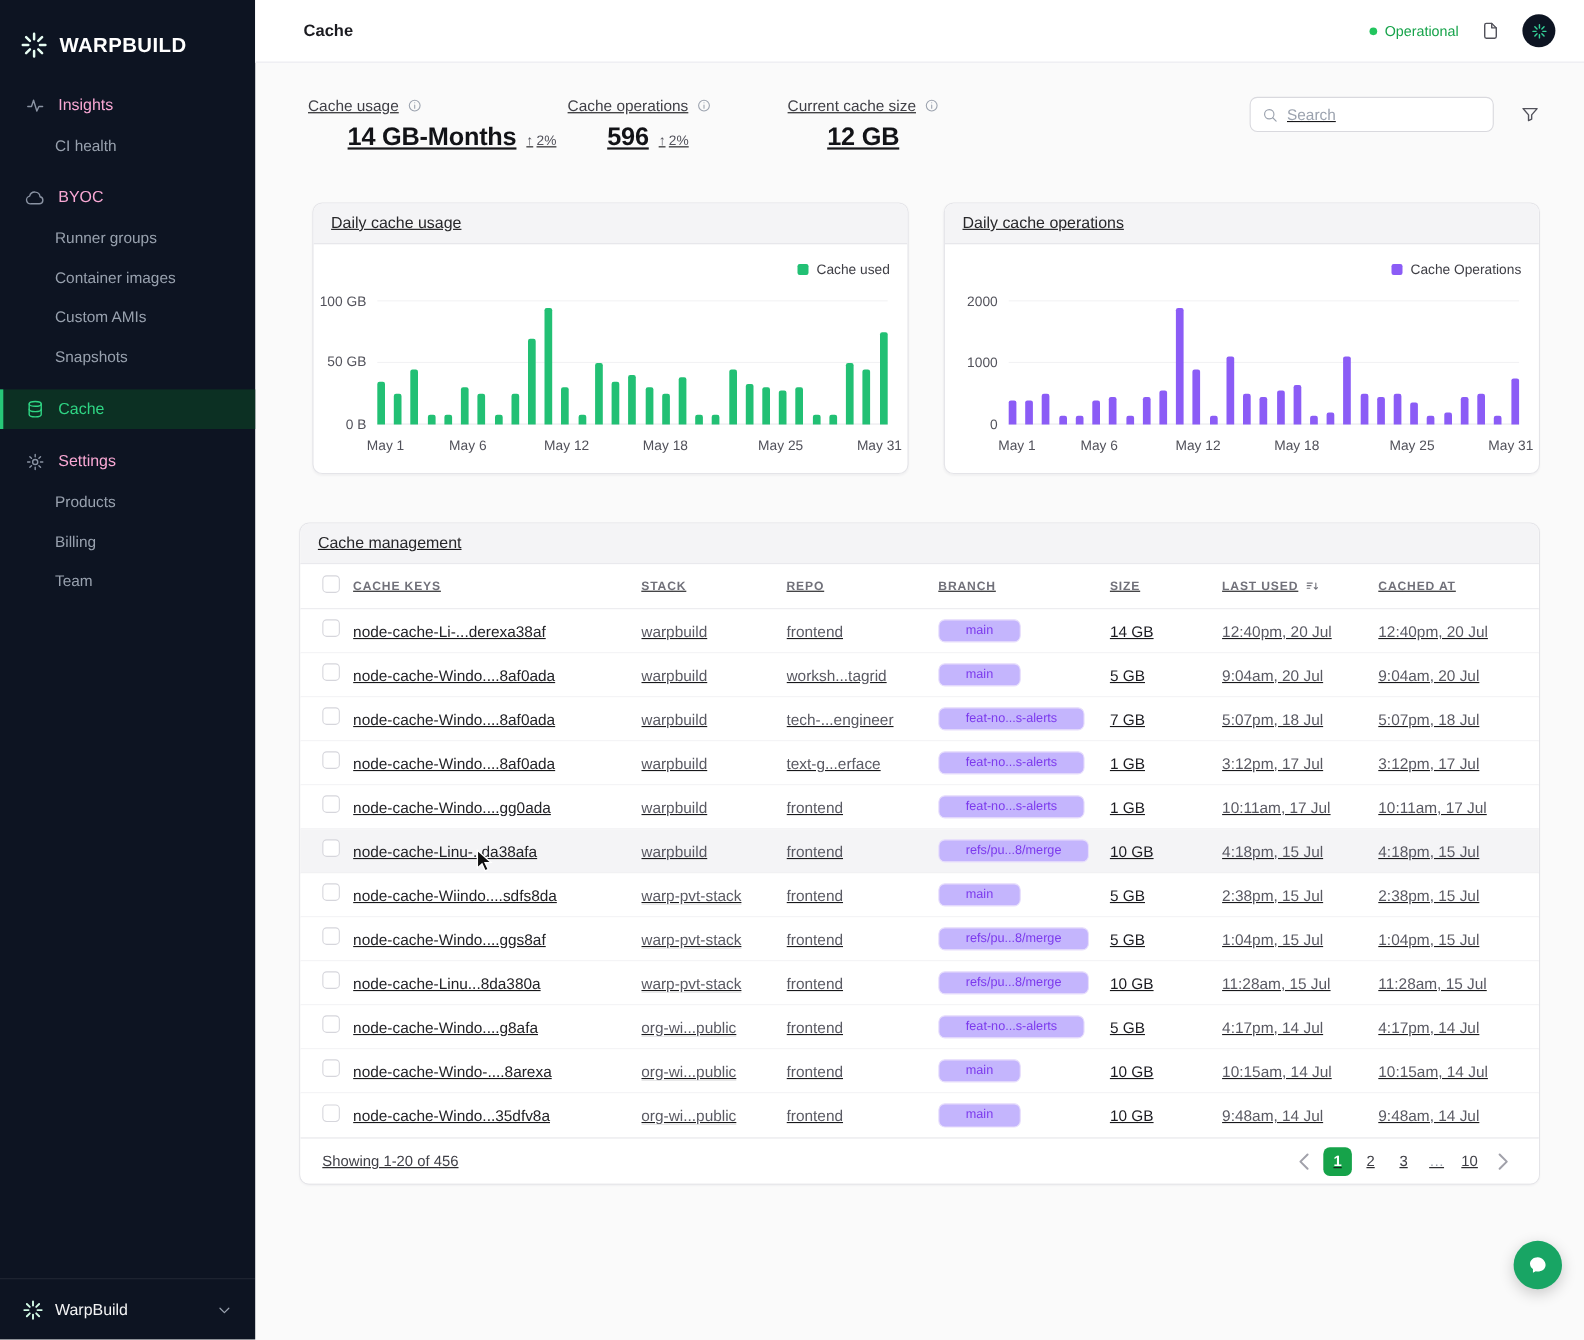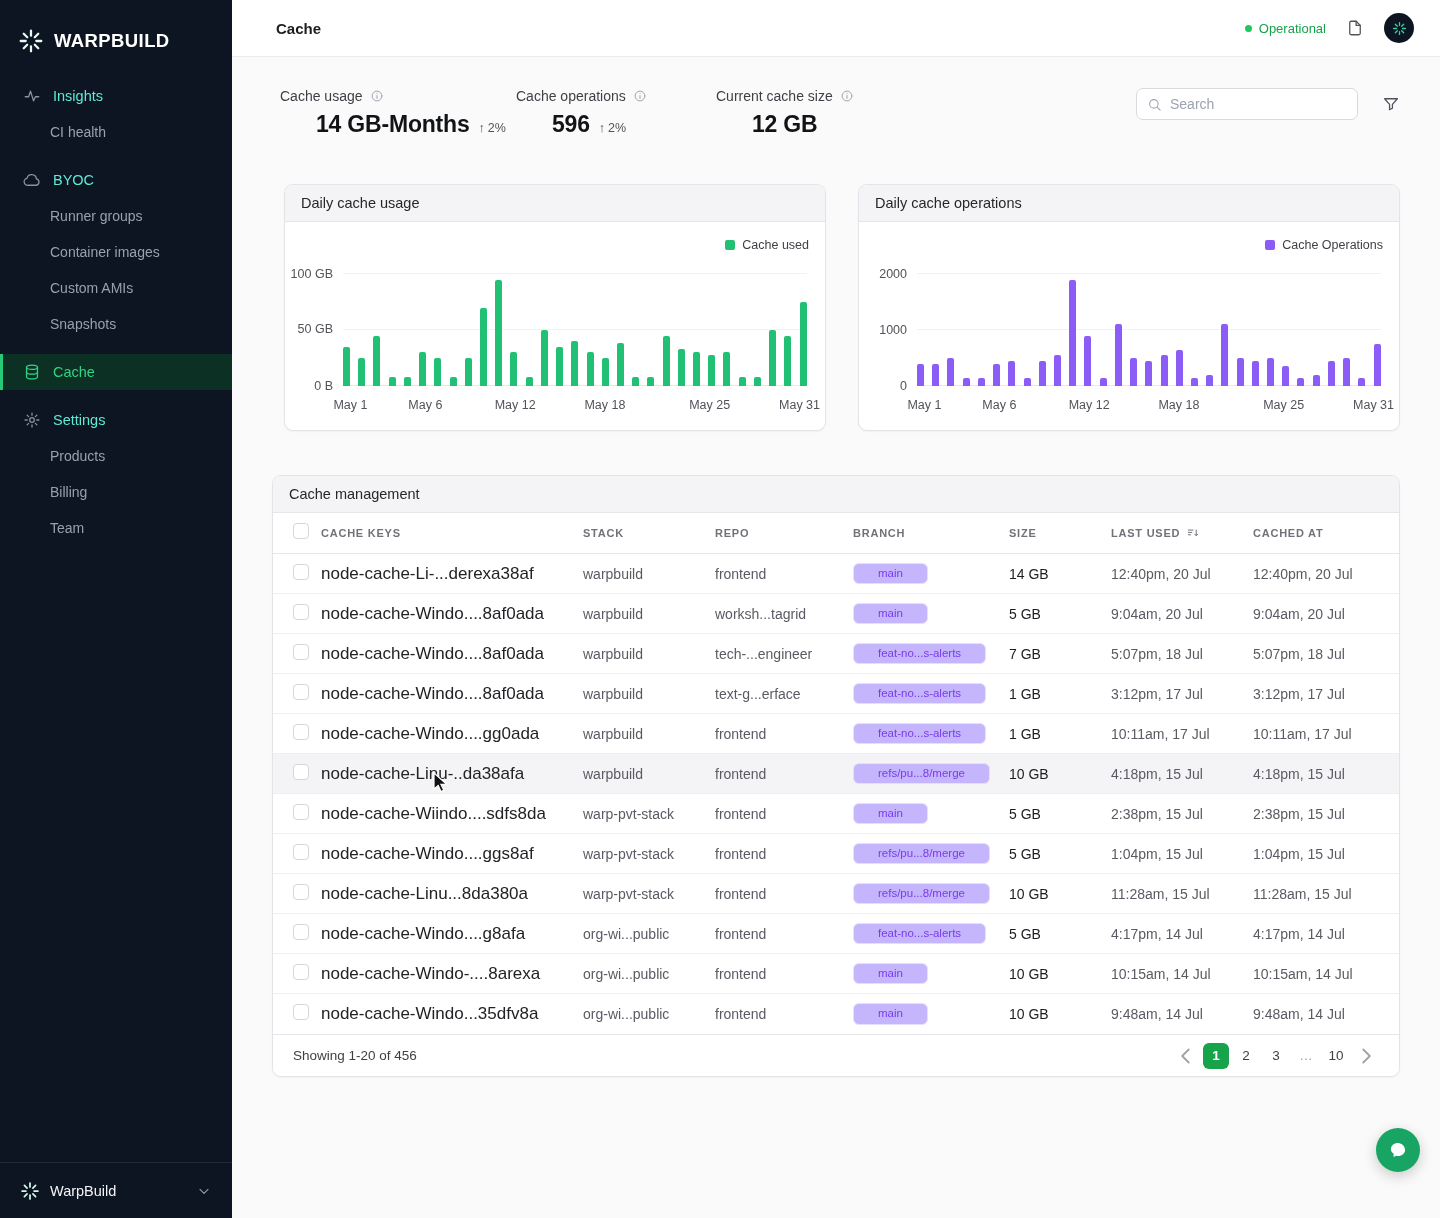--- a/index.html
+++ b/index.html
@@ -7,42 +7,42 @@
   body { font-family:"Liberation Sans", sans-serif; background:#fafafa; color:#18181b; }
   .app { position:relative; width:1440px; height:1218px; overflow:hidden; background:#fafafa; }
 
   
   .sidebar { position:absolute; left:0; top:0; bottom:0; width:232px; background:#0d1422; }
   .logo { display:flex; align-items:center; gap:10px; padding:28px 16px 10px 18px; }
   .logo-icon { width:26px; height:26px; color:#e6fcf2; }
   .logo-icon.small { width:20px; height:20px; color:#d1fae5; }
   .logo-text { font-size:18.5px; font-weight:700; letter-spacing:0.4px; color:#ffffff; }
   .nav { padding-top:14px; }
-  .nav-item { display:flex; align-items:center; gap:12px; height:36px; padding:0 24px 0 23px; font-size:14.5px; font-weight:500; color:#5eead4; cursor:default; }
+  .nav-item { display:flex; align-items:center; gap:12px; height:36px; padding:0 24px 0 23px; font-size:14.5px; font-weight:500; color:#f9a8d4; cursor:default; }
   .nav-item.top { margin-top:12px; }
   .nav-item.top:first-child { margin-top:0; }
   .nicon { width:18px; height:18px; color:#8a93a3; flex:0 0 auto; }
   .nav-item.active { background:#0c3023; color:#2fd584; border-left:3px solid #27c878; padding-left:20px; }
   .nav-item.active .nicon { color:#2fd584; }
   .nav-sub { display:flex; align-items:center; height:36px; padding-left:50px; font-size:14px; color:#98a1ae; }
   .sidebar-footer { position:absolute; bottom:0; left:0; right:0; height:56px; border-top:1px solid rgba(255,255,255,0.09); display:flex; align-items:center; gap:10px; padding:0 20px; color:#f4f4f5; font-size:14.5px; font-weight:500; }
   .sf-chev { margin-left:auto; width:16px; height:16px; color:#98a1ae; }
 
   
   .topbar { position:absolute; left:232px; top:0; right:0; height:57px; background:#ffffff; border-bottom:1px solid #e9e9ee; display:flex; align-items:center; padding:0 26px 0 44px; }
   .page-title { font-size:15px; font-weight:700; color:#1b1b20; }
   .topbar-right { margin-left:auto; display:flex; align-items:center; gap:20px;text-align:right; }
   .status { display:flex; align-items:center; gap:7px; font-size:13px; font-weight:500; color:#16a34a; }
   .dot { width:7px; height:7px; border-radius:50%; background:#22c55e; }
   .doc-btn { width:18px; height:18px; color:#52525b; }
   .avatar { width:30px; height:30px; border-radius:50%; background:#0d1422; display:flex; align-items:center; justify-content:center; }
   .avatar-star { width:15px; height:15px; color:#34d399; }
 
   
-  .content { position:absolute; left:232px; top:58px; right:0; bottom:0; }
+  .content { position:absolute; left:232px; top:58px; right:0; bottom:0;text-decoration:underline; }
 
   .stats-row { display:flex; align-items:flex-start; padding:30px 40px 0 48px; }
   .stat-1 { width:236px; } .stat-2 { width:200px; }
   .stat-label { display:flex; align-items:center; gap:7px; font-size:14px; color:#3f3f46; }
   .info { width:14px; height:14px; color:#9ca3af; }
   .stat-value-row { margin-top:7px; display:flex; align-items:baseline; gap:9px;margin-left:36px; }
   .stat-value { font-size:23px; font-weight:700; color:#121317; letter-spacing:-0.2px; }
   .delta { font-size:12.5px; color:#52525b; display:inline-flex; gap:3px; align-items:baseline; }
   .search-wrap { margin-left:auto; display:flex; align-items:flex-start; }
   .search-box { width:222px; height:32px; border:1px solid #d9d9de; border-radius:7px; background:#fff; display:flex; align-items:center; gap:8px; padding:0 10px; }
@@ -70,21 +70,21 @@
   
   .table-card { margin:44px 40px 0 40px; }
   .grid-cols { display:grid; grid-template-columns:28px 262px 132px 138px 156px 102px 142px 1fr; align-items:center; padding:0 20px; }
   .thead { height:41px; border-bottom:1px solid #e6e6ea; background:#fff; }
   .th { font-size:11px; font-weight:700; letter-spacing:0.07em; text-transform:uppercase; color:#71717a; display:flex; align-items:center; gap:6px; }
   .sort { width:14px; height:14px; color:#71717a; }
   .trow { height:40px; border-bottom:1px solid #efeff2; background:#fff; }
   .trow:last-child { border-bottom:0; }
   .trow.hover { background:#f4f4f6; }
   .checkbox { width:16px; height:16px; border:1.5px solid #d6d6dc; border-radius:4px; background:#fff; display:inline-block; }
-  .c-key { font-size:17px; color:#232327; overflow:hidden; white-space:nowrap; }
+  .c-key { font-size:14px; color:#232327; overflow:hidden; white-space:nowrap; }
   .c-stack, .c-repo { font-size:14px; color:#5a5a63; overflow:hidden; white-space:nowrap; padding-right:10px; }
   .stack-underline { text-decoration:underline; text-underline-offset:3px; text-decoration-color:#8a8a93; }
   .badge { display:inline-block; font-size:11.5px; color:#7c3aed; background:#c4b5fd; border:1px solid #e7defc; border-radius:6px; padding:3px 24px; line-height:1.15; white-space:nowrap; }
   .c-size { font-size:14px; font-weight:500; color:#1c1c21; }
   .c-date { font-size:14px; color:#5a5a63; white-space:nowrap; }
   .tfoot { display:flex; align-items:center; justify-content:space-between; height:42px; padding:0 20px; border-top:1px solid #e6e6ea; background:#fff; }
   .showing { font-size:13.5px; color:#3f3f46; }
   .pager { display:flex; align-items:center; gap:4px; }
   .page { min-width:26px; height:26px; padding:0 4px; border-radius:6px; display:flex; align-items:center; justify-content:center; font-size:13.5px; color:#3f3f46; }
   .page.active { background:#16a34a; color:#fff; font-weight:600; }

